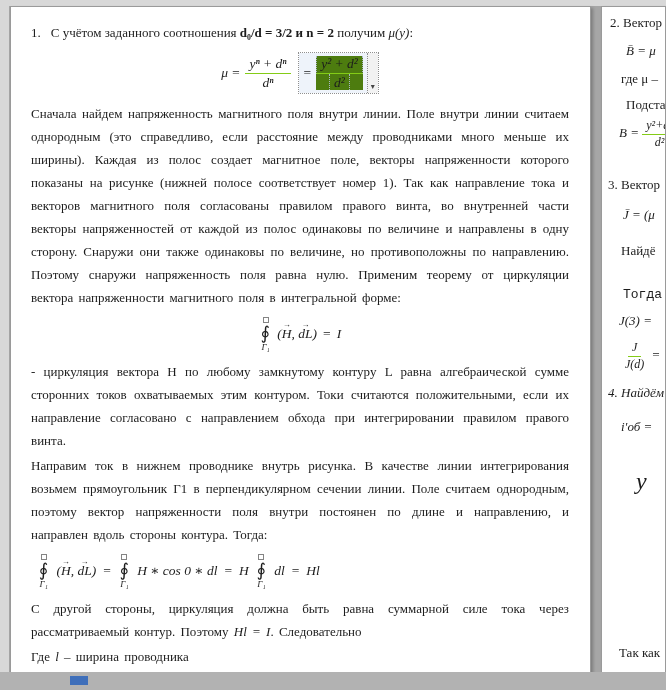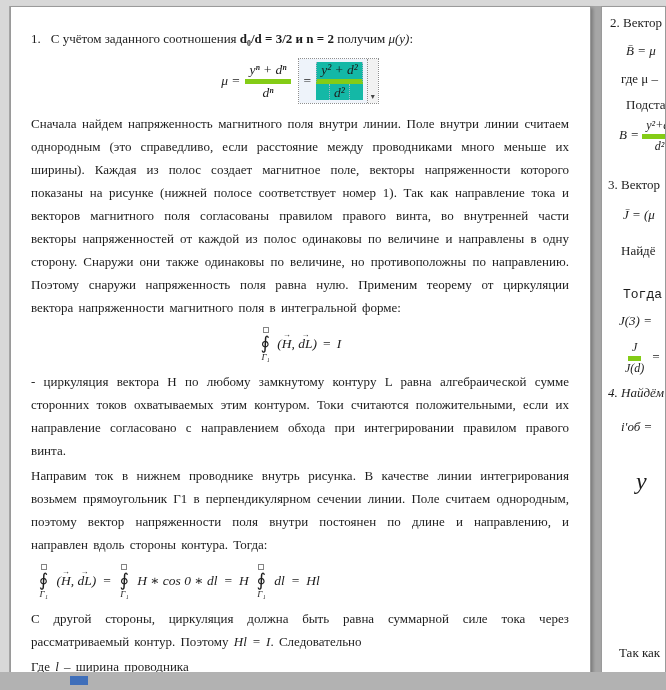--- a/index.html
+++ b/index.html
@@ -13,43 +13,43 @@
   .stage { position:relative; width:666px; height:690px; }
   .edge-top { position:absolute; left:0; top:0; width:666px; height:6px; background:#d8d8d8; }
   .edge-left { position:absolute; left:0; top:0; width:9px; height:672px; background:#d8d8d8; }
 
   .page { position:absolute; background:#ffffff; border:1px solid #9a9a9a; box-shadow:2px 2px 3px rgba(0,0,0,0.25); }
   .page-left  { left:10px; top:6px; width:581px; height:667px; overflow:hidden; }
   .page-right { left:601px; top:6px; width:65px;  height:667px; overflow:hidden; }
 
   .content { padding:10px 21px 0 20px; font-size:13px; line-height:23px; }
   .para { margin:0 0 2px 0; text-align:justify; word-spacing:2px; }
-  .list-line { margin:10px 0 3px 0; }
+  .list-line { margin:4px 0 3px 0; }
   .num { display:inline-block; margin-right:10px; }
 
   .formula { display:flex; align-items:center; gap:5px; font-style:italic; font-size:13.5px; margin:8px 0; line-height:1.2; }
   .centered { justify-content:center; }
   .row-left { justify-content:flex-start; gap:6px; margin-left:6px; }
   .mo { font-style:normal; padding:0 1px; }
 
   .frac { display:inline-flex; flex-direction:column; align-items:center; vertical-align:middle; line-height:1.15; }
-  .frac .fnum { padding:0 4px 1px; border-bottom:5px solid #84cc16; text-align:center; }
+  .frac .fnum { padding:0 4px 1px; border-bottom:1px solid #84cc16; text-align:center; }
   .frac .fden { padding:1px 4px 0; text-align:left; }
 
   .oint-wrap { display:inline-flex; flex-direction:column; align-items:center; line-height:1; margin:0 2px; }
   .ph-box { width:6px; height:6px; border:1px dashed #848484; margin-bottom:1px; }
   .oint-sym { font-family:"DejaVu Sans",sans-serif; font-size:18px; line-height:18px; font-style:normal; }
   .oint-sub { font-size:9px; line-height:10px; font-style:italic; }
 
   .vec { position:relative; display:inline-block; }
   .vec-arrow { position:absolute; top:-0.72em; left:50%; transform:translateX(-50%); font-size:8px; font-style:normal; line-height:1; }
 
   .eq-box { display:inline-flex; align-items:stretch; border:1px dotted #8f8f8f; margin-left:2px; }
   .eq-box-inner { display:inline-flex; align-items:center; gap:4px; padding:3px 4px; background:#eef3fa; }
-  .eq-box-inner .frac { background:#14b8a6; }
+  .eq-box-inner .frac { background:#4d7c0f; }
   .eq-box-inner .frac .fnum, .eq-box-inner .frac .fden { border-left:1px dotted #aab6c8; border-right:1px dotted #aab6c8; }
   .eq-dd { display:inline-flex; align-items:flex-end; justify-content:center; width:11px; border-left:1px dotted #8f8f8f; background:#f2f2f2; font-size:8px; color:#444; padding-bottom:1px; font-style:normal; }
 
   .rline { position:absolute; white-space:nowrap; font-size:13px; line-height:1.2; }
   .rmath { font-style:italic; }
   .ritalic { font-style:italic; }
   .big-y { font-size:24px; font-style:italic; }
   .rline .frac { font-size:12px; }
 
   .bottom-bar { position:absolute; left:0; top:672px; width:666px; height:18px; background:#b2b2b2; }

